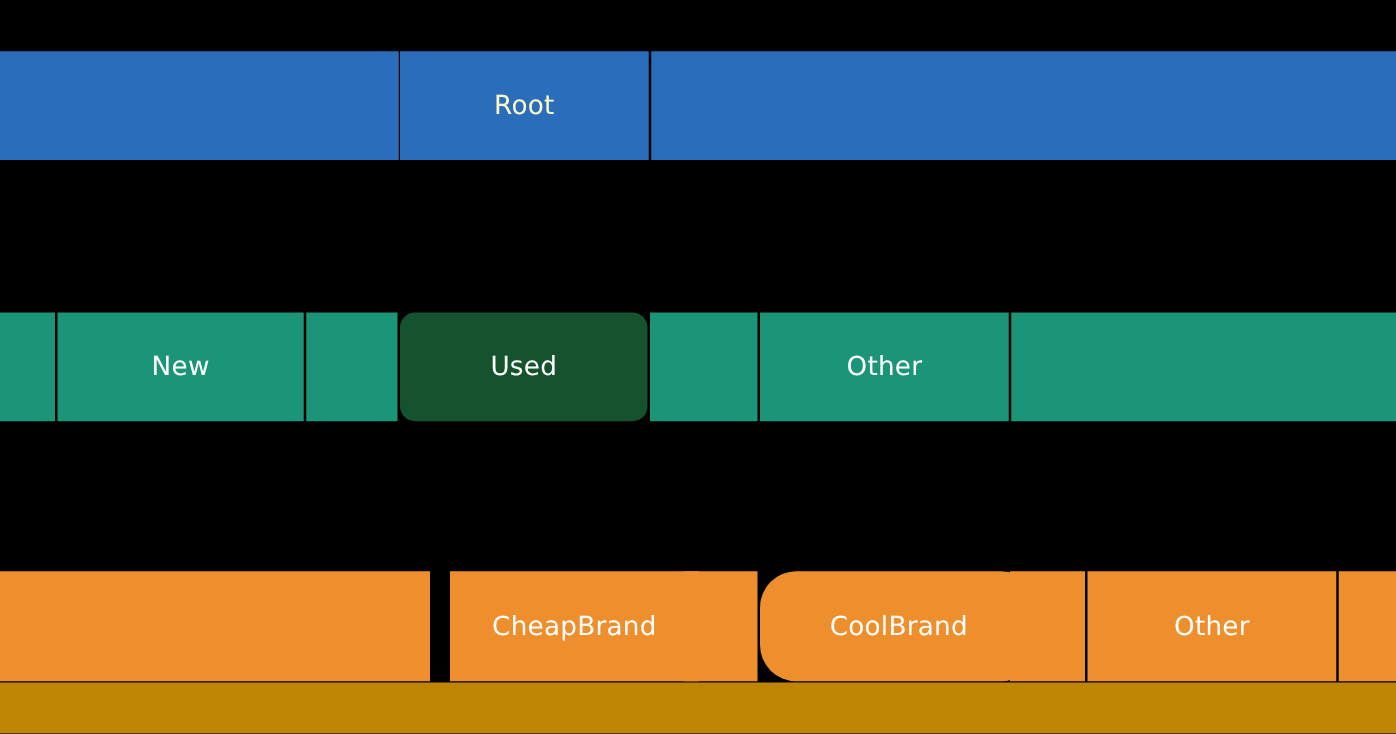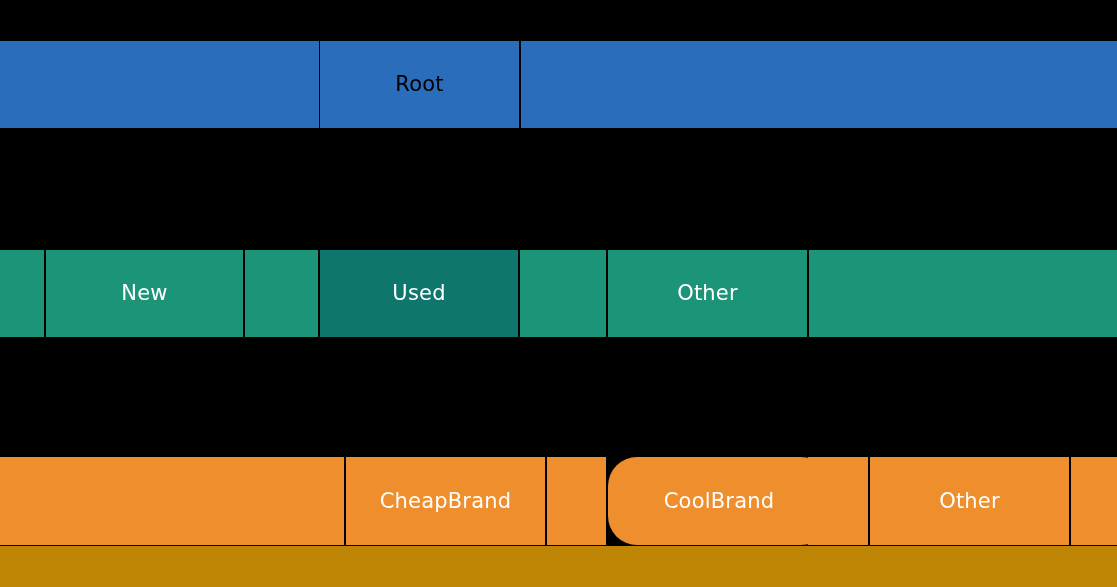--- a/index.html
+++ b/index.html
@@ -44,42 +44,42 @@
     pointer-events: none;
   }
 </style>
 </head>
 <body>
 
 <div id="chart-root" style="width: 1117px; height: 587px; background: rgb(0, 0, 0);">
     <div class="level" style="top: 41px; height: 87px;">
       <div class="node blank" style="left: 0px; width: 319px; background: rgb(42, 110, 187);"></div>
       <div class="node" style="left: 320px; width: 199px; background: rgb(42, 110, 187);">
-        <span class="node-label" style="color: #000000;">Root</span>
+        <span class="node-label" style="color: #fef9c3;">Root</span>
       </div>
       <div class="node blank" style="left: 521px; width: 596px; background: rgb(42, 110, 187);"></div>
     </div>
     <div class="level" style="top: 250px; height: 87px; padding-left: 48px;">
       <div class="node blank" style="left: 0px; width: 44px; background: rgb(27, 148, 120);"></div>
       <div class="node" style="left: 46px; width: 197px; background: rgb(27, 148, 120);">
         <span class="node-label" style="color: rgb(255, 255, 255);">New</span>
       </div>
       <div class="node blank" style="left: 245px; width: 73px; background: rgb(27, 148, 120);"></div>
-      <div class="node" style="left: 320px; width: 198px; background: #0f766e;">
+      <div class="node" style="left: 320px; width: 198px; background: #14532d; border-radius: 12px;">
         <span class="node-label" style="color: rgb(255, 255, 255);">Used</span>
       </div>
       <div class="node blank" style="left: 520px; width: 86px; background: rgb(27, 148, 120);"></div>
       <div class="node" style="left: 608px; width: 199px; background: rgb(27, 148, 120);">
         <span class="node-label" style="color: rgb(255, 255, 255);">Other</span>
       </div>
       <div class="node blank" style="left: 809px; width: 308px; background: rgb(27, 148, 120);"></div>
     </div>
     <div class="level" style="top: 457px; height: 88px;">
       <div class="node blank" style="left: 0px; width: 344px; background: rgb(239, 142, 44);"></div>
-      <div class="node" style="left: 346px; width: 199px; background: rgb(239, 142, 44);">
+      <div class="node" style="left: 360px; width: 199px; background: rgb(239, 142, 44);">
         <span class="node-label" style="color: rgb(255, 255, 255);">CheapBrand</span>
       </div>
       <div class="node blank" style="left: 547px; width: 59px; background: rgb(239, 142, 44);"></div>
       <div class="node" style="left: 608px; width: 222px; background: rgb(239, 142, 44); border-radius: 29px;">
         <span class="node-label" style="color: rgb(255, 255, 255);">CoolBrand</span>
       </div>
       <div class="node blank" style="left: 808px; width: 60px; background: rgb(239, 142, 44);"></div>
       <div class="node" style="left: 870px; width: 199px; background: rgb(239, 142, 44);">
         <span class="node-label" style="color: rgb(255, 255, 255);">Other</span>
       </div>

